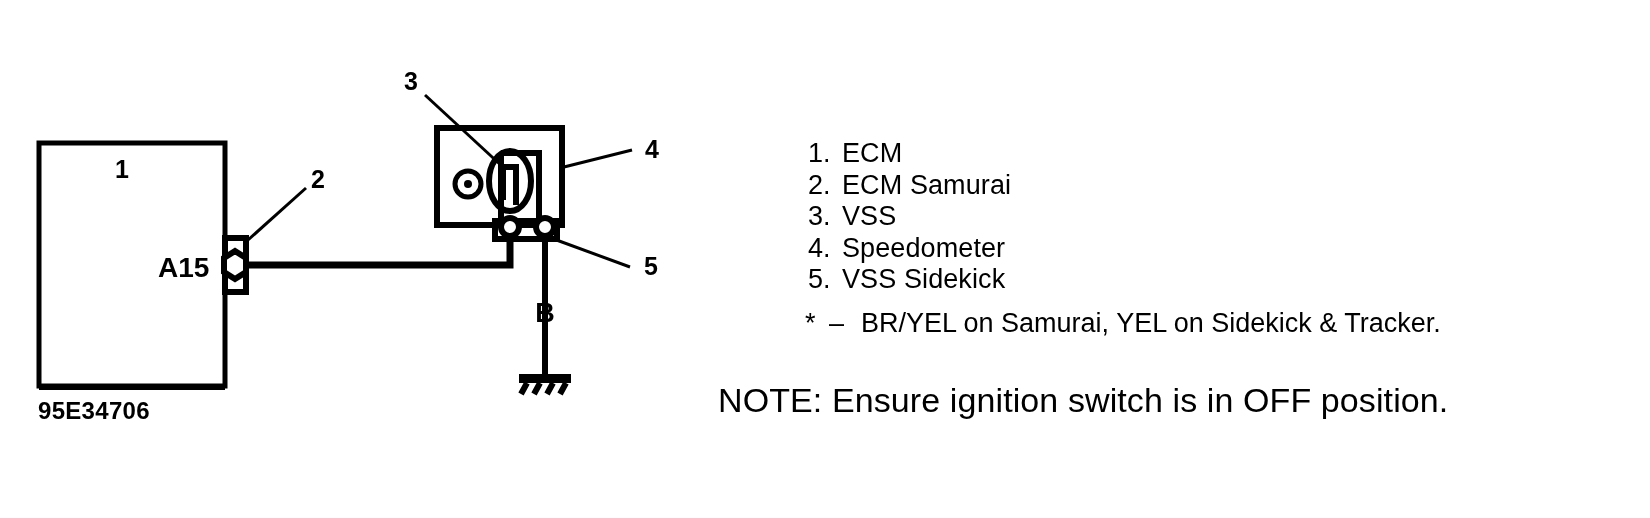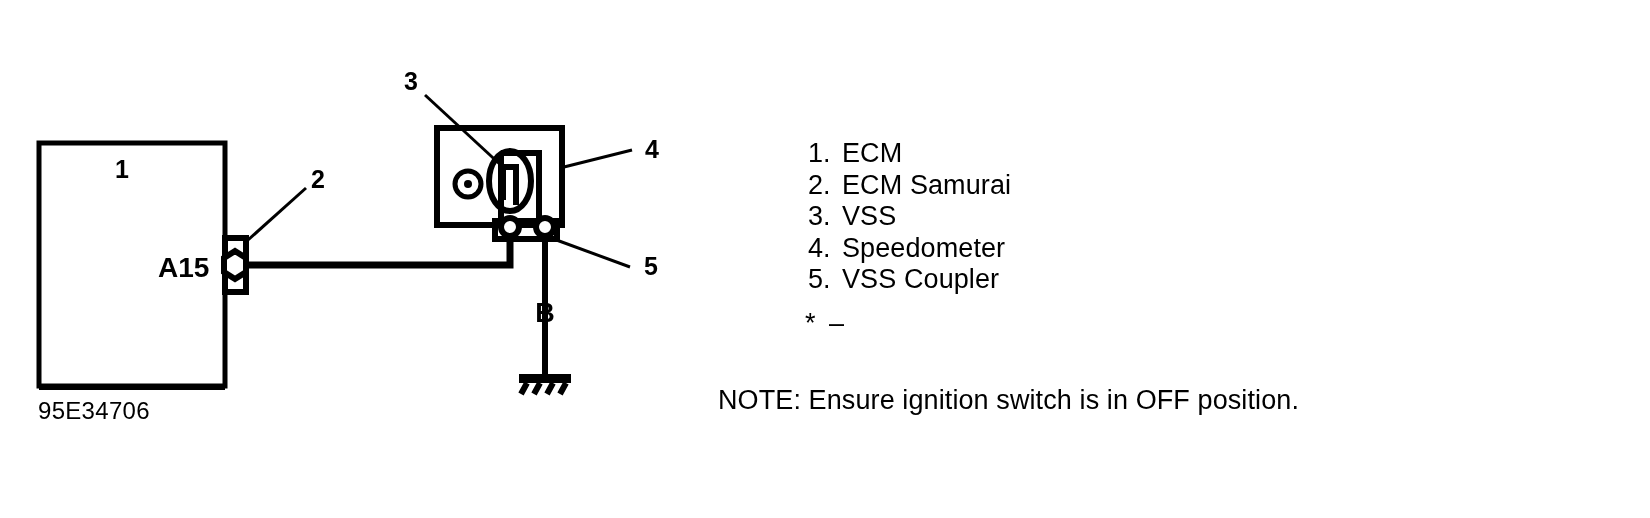--- a/index.html
+++ b/index.html
@@ -65,34 +65,35 @@
     flex: 0 0 24px;
   }
   .footnote-dash {
     width: 32px;
     flex: 0 0 32px;
   }
   #note-line {
     position: absolute;
     left: 718px;
     top: 385px;
-    font-size: 27px;
+    font-size: 34px;
     line-height: 31.5px;
     white-space: pre;
     letter-spacing: 0.1px;
     text-align: center;
   }
   #part-number {
     position: absolute;
     left: 38px;
     top: 397px;
     font-size: 24px;
     line-height: 28px;
     letter-spacing: 0.3px;
     white-space: pre;
+    font-weight: bold;
   }
 </style>
 </head>
 <body>
 
 <div id="page">
 
   <svg id="diagram-svg" viewBox="0 0 1650 518">
 
     <rect x="39" y="143" width="186" height="243" fill="none" stroke="#000000" stroke-width="5"></rect>
@@ -160,26 +161,27 @@
       <span class="legend-label">VSS</span>
     </div>
 
     <div class="legend-row">
       <span class="legend-num">4.</span>
       <span class="legend-label">Speedometer</span>
     </div>
 
     <div class="legend-row">
       <span class="legend-num">5.</span>
-      <span class="legend-label">VSS Coupler</span>
+      <span class="legend-label">VSS Sidekick</span>
     </div>
 
     <div id="footnote-row">
       <span class="footnote-star">*</span>
       <span class="footnote-dash">–</span>
+      <span>BR/YEL on Samurai, YEL on Sidekick &amp; Tracker.</span>
     </div>
   </div>
 
   <div id="note-line">NOTE: Ensure ignition switch is in OFF position.</div>
 
   <div id="part-number">95E34706</div>
 
 </div>
 
 </body></html>

